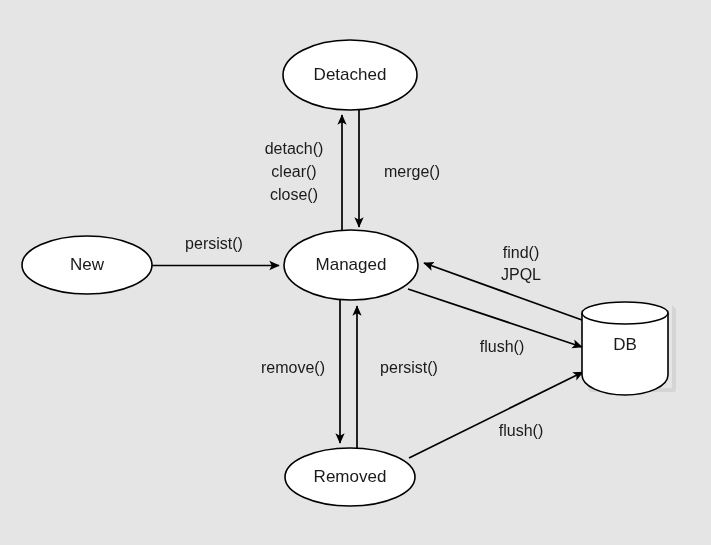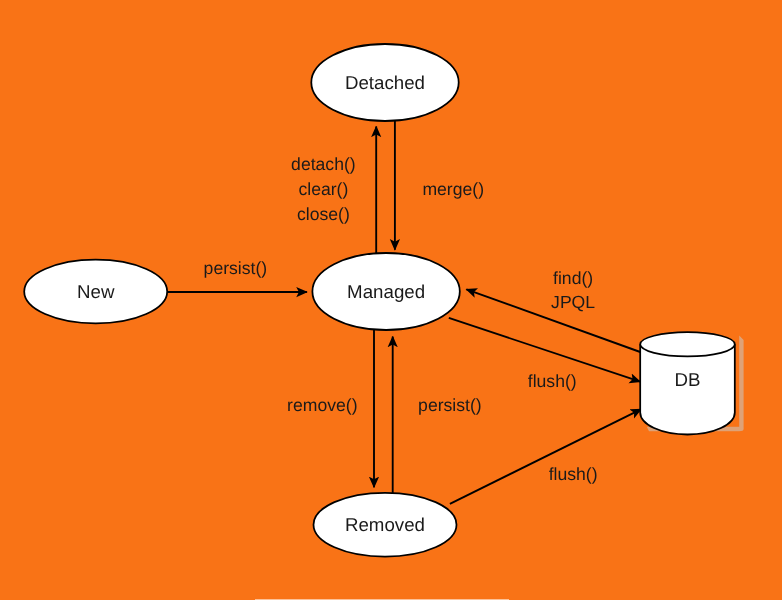--- a/index.html
+++ b/index.html
@@ -11,21 +11,21 @@
   body {
     width: 711px;
     height: 545px;
     font-family: "Liberation Sans", sans-serif;
     overflow: hidden;
   }
   #diagram-root {
     position: relative;
     width: 711px;
     height: 545px;
-    background: #f97316;
+    background: #e5e5e5;
   }
   svg#diagram-svg {
     display: block;
     width: 711px;
     height: 545px;
   }
   .node-shape {
     fill: #ffffff;
     stroke: #000000;
     stroke-width: 1.6;

